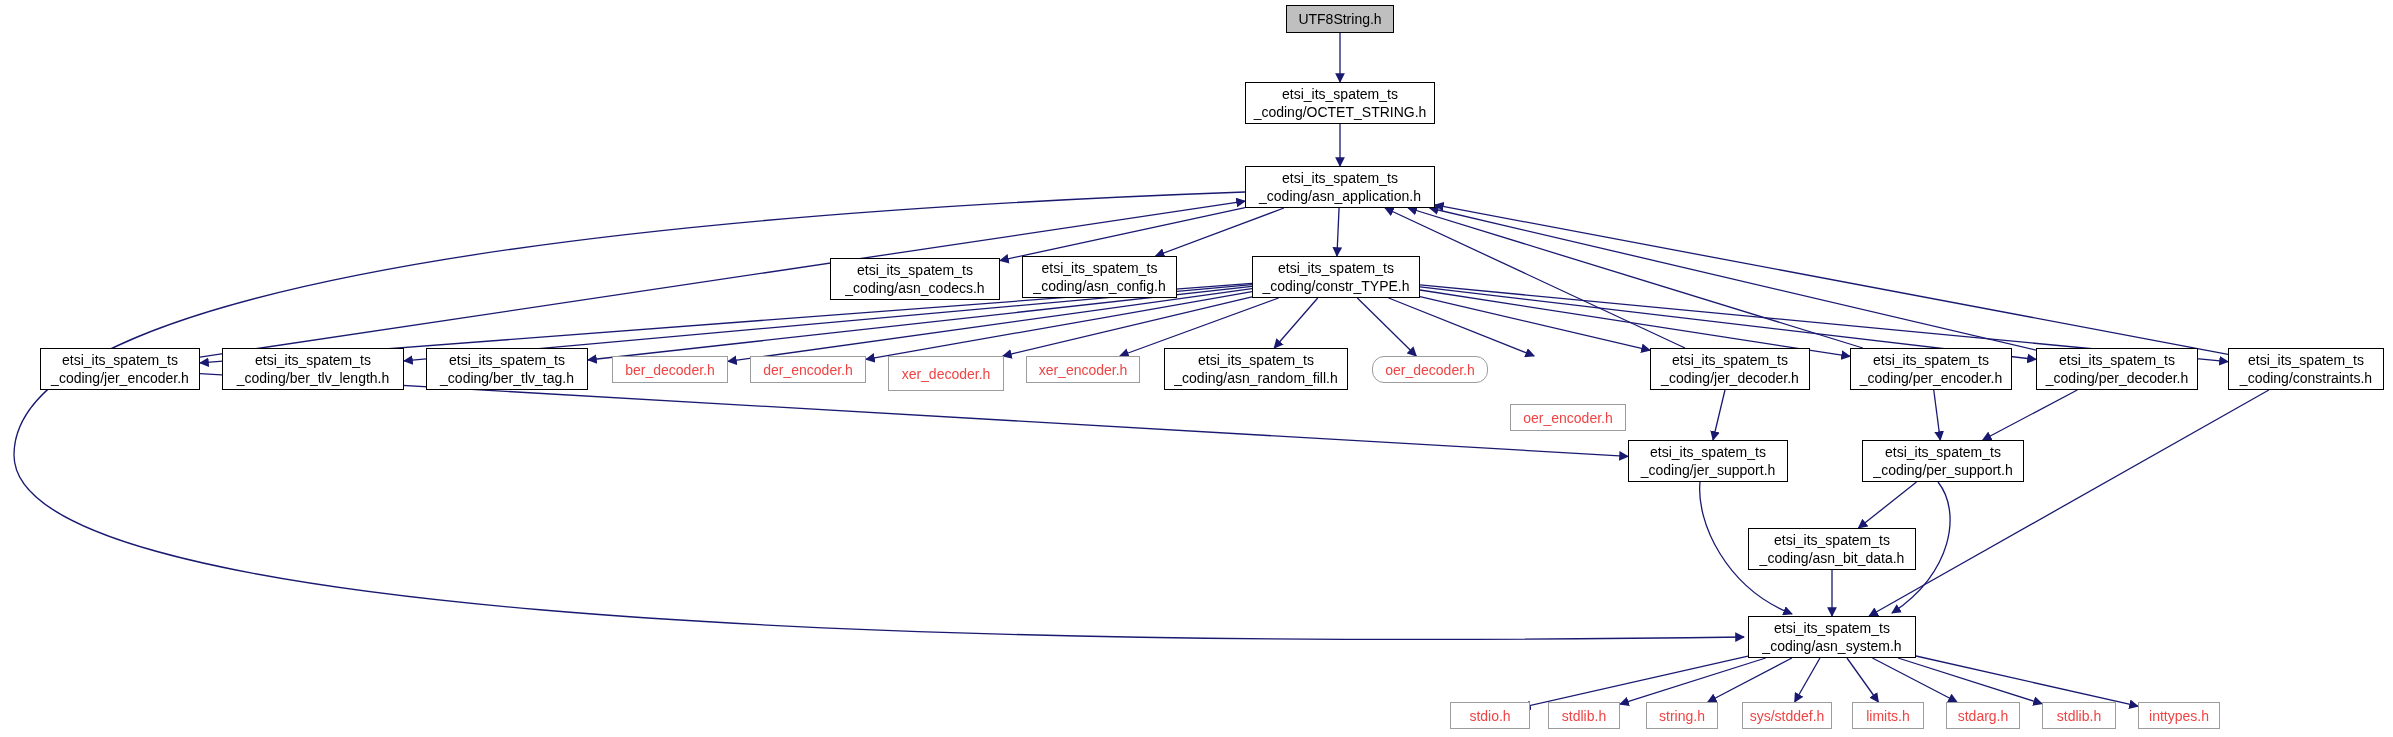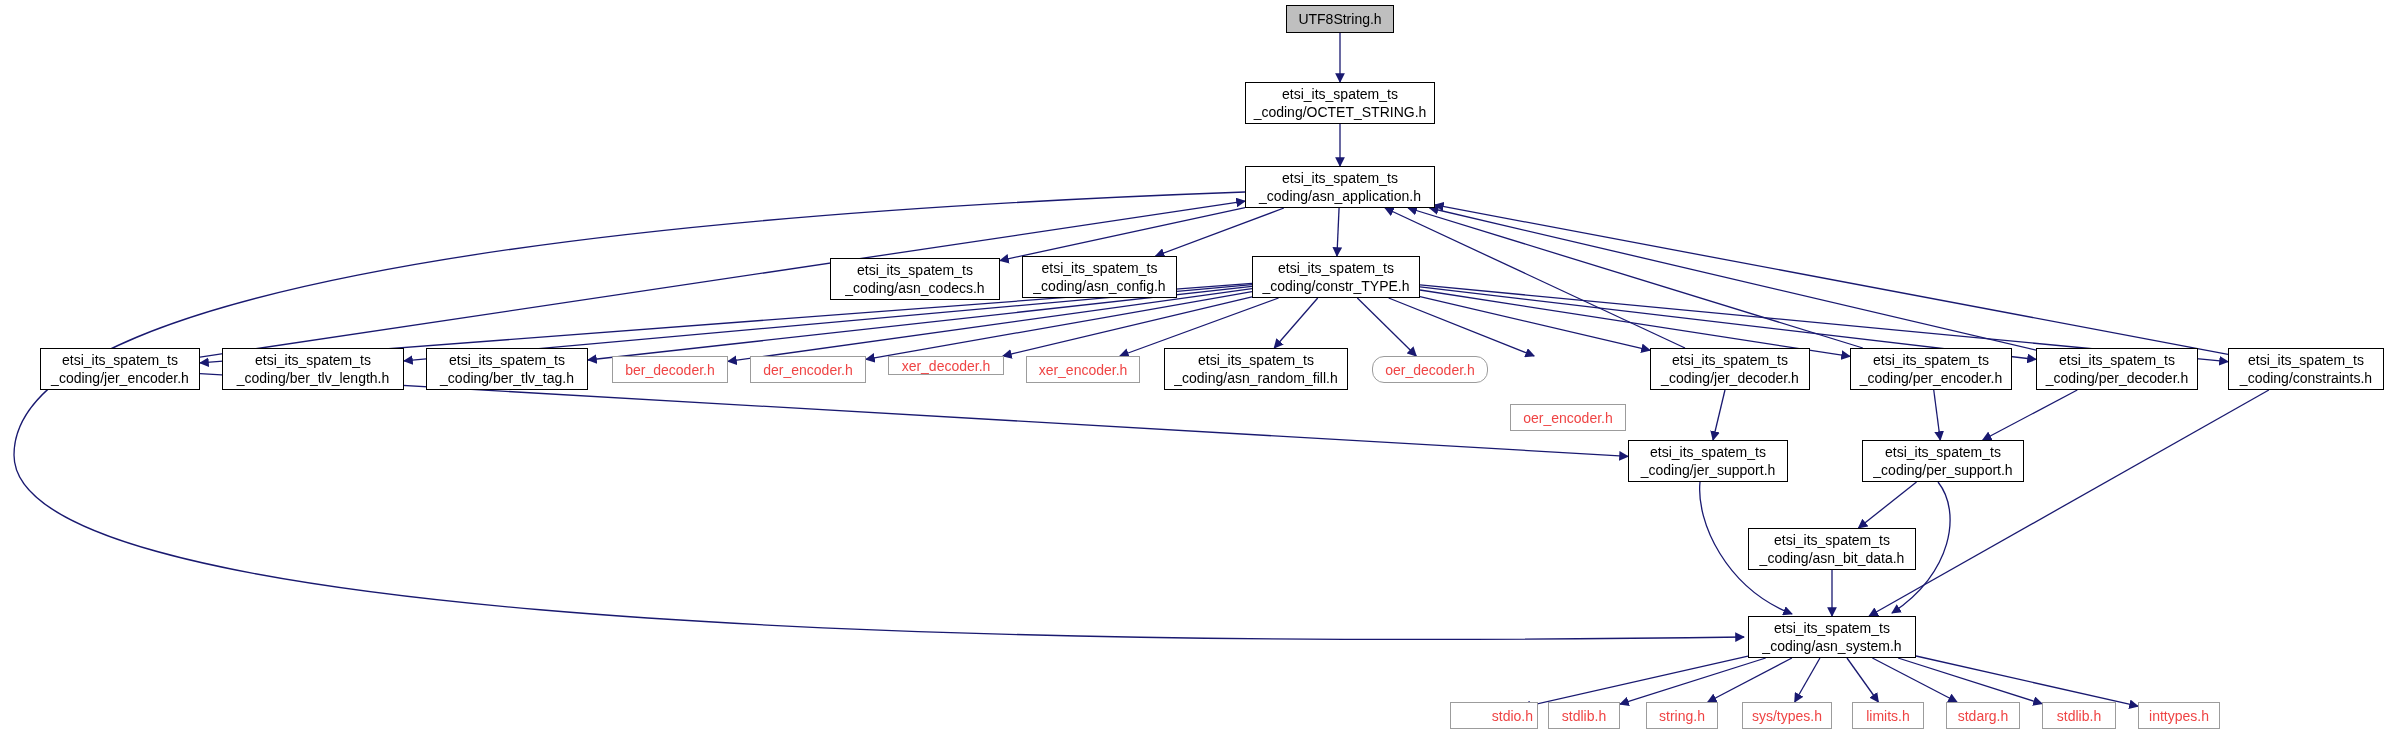--- a/index.html
+++ b/index.html
@@ -24,21 +24,21 @@
     border: 1px solid #000000;
     color: #000000;
     display: flex;
     flex-direction: column;
     align-items: center;
     justify-content: center;
     font-size: 14px;
     line-height: 18px;
     text-align: center;
     white-space: nowrap;
-    padding: 0 4px;
+    padding: 0 12px;
     cursor: pointer;
   }
   .node.root {
     background: #bfbfbf;
     cursor: default;
   }
   .node.external {
     border-color: #9c9c9c;
     color: #ef4444;
     cursor: default;
@@ -134,21 +134,21 @@
     <div class="node internal" style="left: 426px; top: 348px; width: 162px; height: 42px;">
       <span>etsi_its_spatem_ts</span>
       <span>_coding/ber_tlv_tag.h</span>
     </div>
     <div class="node external" style="left: 612px; top: 356px; width: 116px; height: 27px;">
       <span>ber_decoder.h</span>
     </div>
     <div class="node external" style="left: 750px; top: 356px; width: 116px; height: 27px;">
       <span>der_encoder.h</span>
     </div>
-    <div class="node external" style="left: 888px; top: 356px; width: 116px; height: 19px;">
+    <div class="node external" style="left: 888px; top: 356px; width: 116px; height: 35px;">
       <span>xer_decoder.h</span>
     </div>
     <div class="node external" style="left: 1026px; top: 356px; width: 114px; height: 27px;">
       <span>xer_encoder.h</span>
     </div>
     <div class="node internal" style="left: 1164px; top: 348px; width: 184px; height: 42px;">
       <span>etsi_its_spatem_ts</span>
       <span>_coding/asn_random_fill.h</span>
     </div>
     <div class="node external" style="left: 1372px; top: 356px; width: 116px; height: 27px; border-radius: 12px;">
@@ -182,31 +182,31 @@
       <span>_coding/per_support.h</span>
     </div>
     <div class="node internal" style="left: 1748px; top: 528px; width: 168px; height: 42px;">
       <span>etsi_its_spatem_ts</span>
       <span>_coding/asn_bit_data.h</span>
     </div>
     <div class="node internal" style="left: 1748px; top: 616px; width: 168px; height: 42px;">
       <span>etsi_its_spatem_ts</span>
       <span>_coding/asn_system.h</span>
     </div>
-    <div class="node external" style="left: 1450px; top: 702px; width: 88px; height: 27px; align-items: flex-end;">
+    <div class="node external" style="left: 1450px; top: 702px; width: 80px; height: 27px;">
       <span>stdio.h</span>
     </div>
     <div class="node external" style="left: 1548px; top: 702px; width: 72px; height: 27px;">
       <span>stdlib.h</span>
     </div>
     <div class="node external" style="left: 1646px; top: 702px; width: 72px; height: 27px;">
       <span>string.h</span>
     </div>
     <div class="node external" style="left: 1742px; top: 702px; width: 90px; height: 27px;">
-      <span>sys/types.h</span>
+      <span>sys/stddef.h</span>
     </div>
     <div class="node external" style="left: 1852px; top: 702px; width: 72px; height: 27px;">
       <span>limits.h</span>
     </div>
     <div class="node external" style="left: 1946px; top: 702px; width: 74px; height: 27px;">
       <span>stdarg.h</span>
     </div>
     <div class="node external" style="left: 2042px; top: 702px; width: 74px; height: 27px;">
       <span>stdlib.h</span>
     </div>

